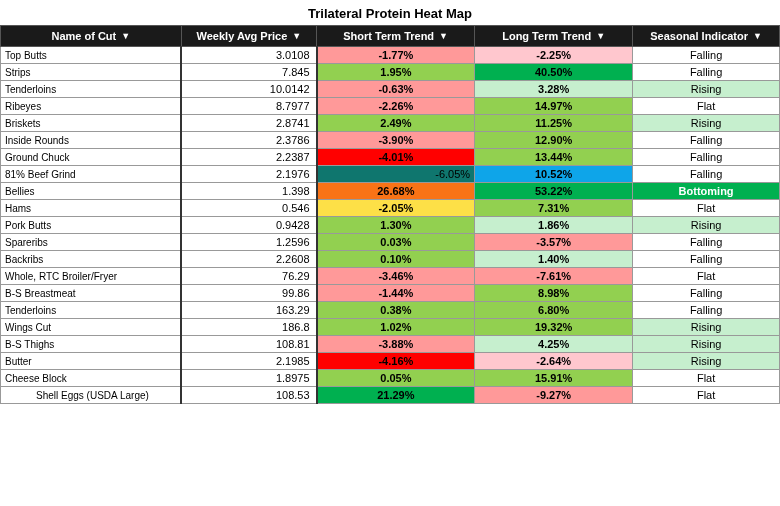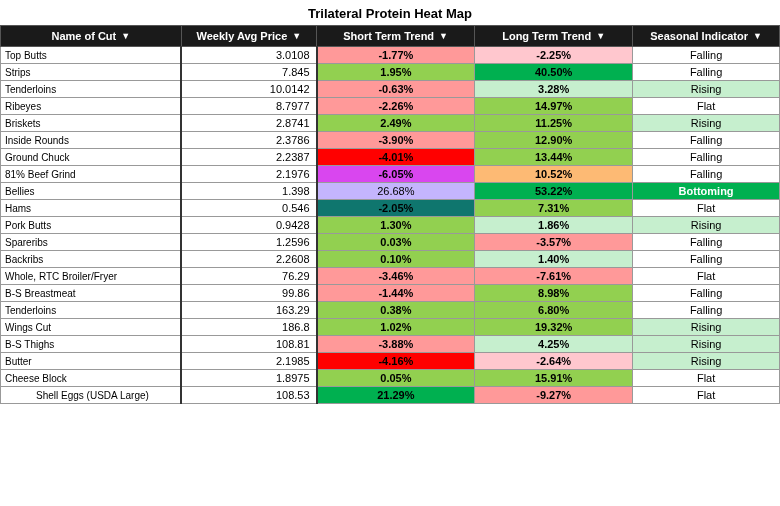--- a/index.html
+++ b/index.html
@@ -151,35 +151,35 @@
       <tr>
         <td class="name-col" style="border-right: 2px solid rgb(51, 51, 51);">Ground Chuck</td>
         <td class="price-col" style="border-right: 2px solid rgb(51, 51, 51);">2.2387</td>
         <td style="background-color: rgb(255, 0, 0); color: rgb(0, 0, 0); font-weight: bold;">-4.01%</td>
         <td style="background-color: rgb(146, 208, 80); color: rgb(0, 0, 0); font-weight: bold;">13.44%</td>
         <td style="background-color: rgb(255, 255, 255); color: rgb(0, 0, 0);">Falling</td>
       </tr>
       <tr>
         <td class="name-col" style="border-right: 2px solid rgb(51, 51, 51);">81% Beef Grind</td>
         <td class="price-col" style="border-right: 2px solid rgb(51, 51, 51);">2.1976</td>
-        <td style="background-color: #d946ef; color: rgb(0, 0, 0); font-weight: bold;">-6.05%</td>
-        <td style="background-color: #fdba74; color: rgb(0, 0, 0); font-weight: bold; margin-left: 20px;">10.52%</td>
+        <td style="background-color: #0f766e; color: rgb(0, 0, 0); font-weight: normal; text-align: right;">-6.05%</td>
+        <td style="background-color: #0ea5e9; color: rgb(0, 0, 0); font-weight: bold; margin-left: 20px;">10.52%</td>
         <td style="background-color: rgb(255, 255, 255); color: rgb(0, 0, 0);">Falling</td>
       </tr>
       <tr>
         <td class="name-col" style="border-right: 2px solid rgb(51, 51, 51);">Bellies</td>
         <td class="price-col" style="border-right: 2px solid rgb(51, 51, 51); text-align: right;">1.398</td>
-        <td style="background-color: #c4b5fd; color: rgb(0, 0, 0); font-weight: normal;">26.68%</td>
+        <td style="background-color: #f97316; color: rgb(0, 0, 0); font-weight: bold;">26.68%</td>
         <td style="background-color: rgb(0, 176, 80); color: rgb(0, 0, 0); font-weight: bold;">53.22%</td>
         <td style="background-color: rgb(0, 176, 80); color: rgb(255, 255, 255); font-weight: bold;">Bottoming</td>
       </tr>
       <tr>
         <td class="name-col" style="border-right: 2px solid rgb(51, 51, 51);">Hams</td>
         <td class="price-col" style="border-right: 2px solid rgb(51, 51, 51);">0.546</td>
-        <td style="background-color: #0f766e; color: rgb(0, 0, 0); font-weight: bold;">-2.05%</td>
+        <td style="background-color: #fde047; color: rgb(0, 0, 0); font-weight: bold;">-2.05%</td>
         <td style="background-color: rgb(146, 208, 80); color: rgb(0, 0, 0); font-weight: bold;">7.31%</td>
         <td style="background-color: rgb(255, 255, 255); color: rgb(0, 0, 0);">Flat</td>
       </tr>
       <tr>
         <td class="name-col" style="border-right: 2px solid rgb(51, 51, 51);">Pork Butts</td>
         <td class="price-col" style="border-right: 2px solid rgb(51, 51, 51);">0.9428</td>
         <td style="background-color: rgb(146, 208, 80); color: rgb(0, 0, 0); font-weight: bold;">1.30%</td>
         <td style="background-color: rgb(198, 239, 206); color: rgb(0, 0, 0); font-weight: bold;">1.86%</td>
         <td style="background-color: rgb(198, 239, 206); color: rgb(0, 0, 0);">Rising</td>
       </tr>

